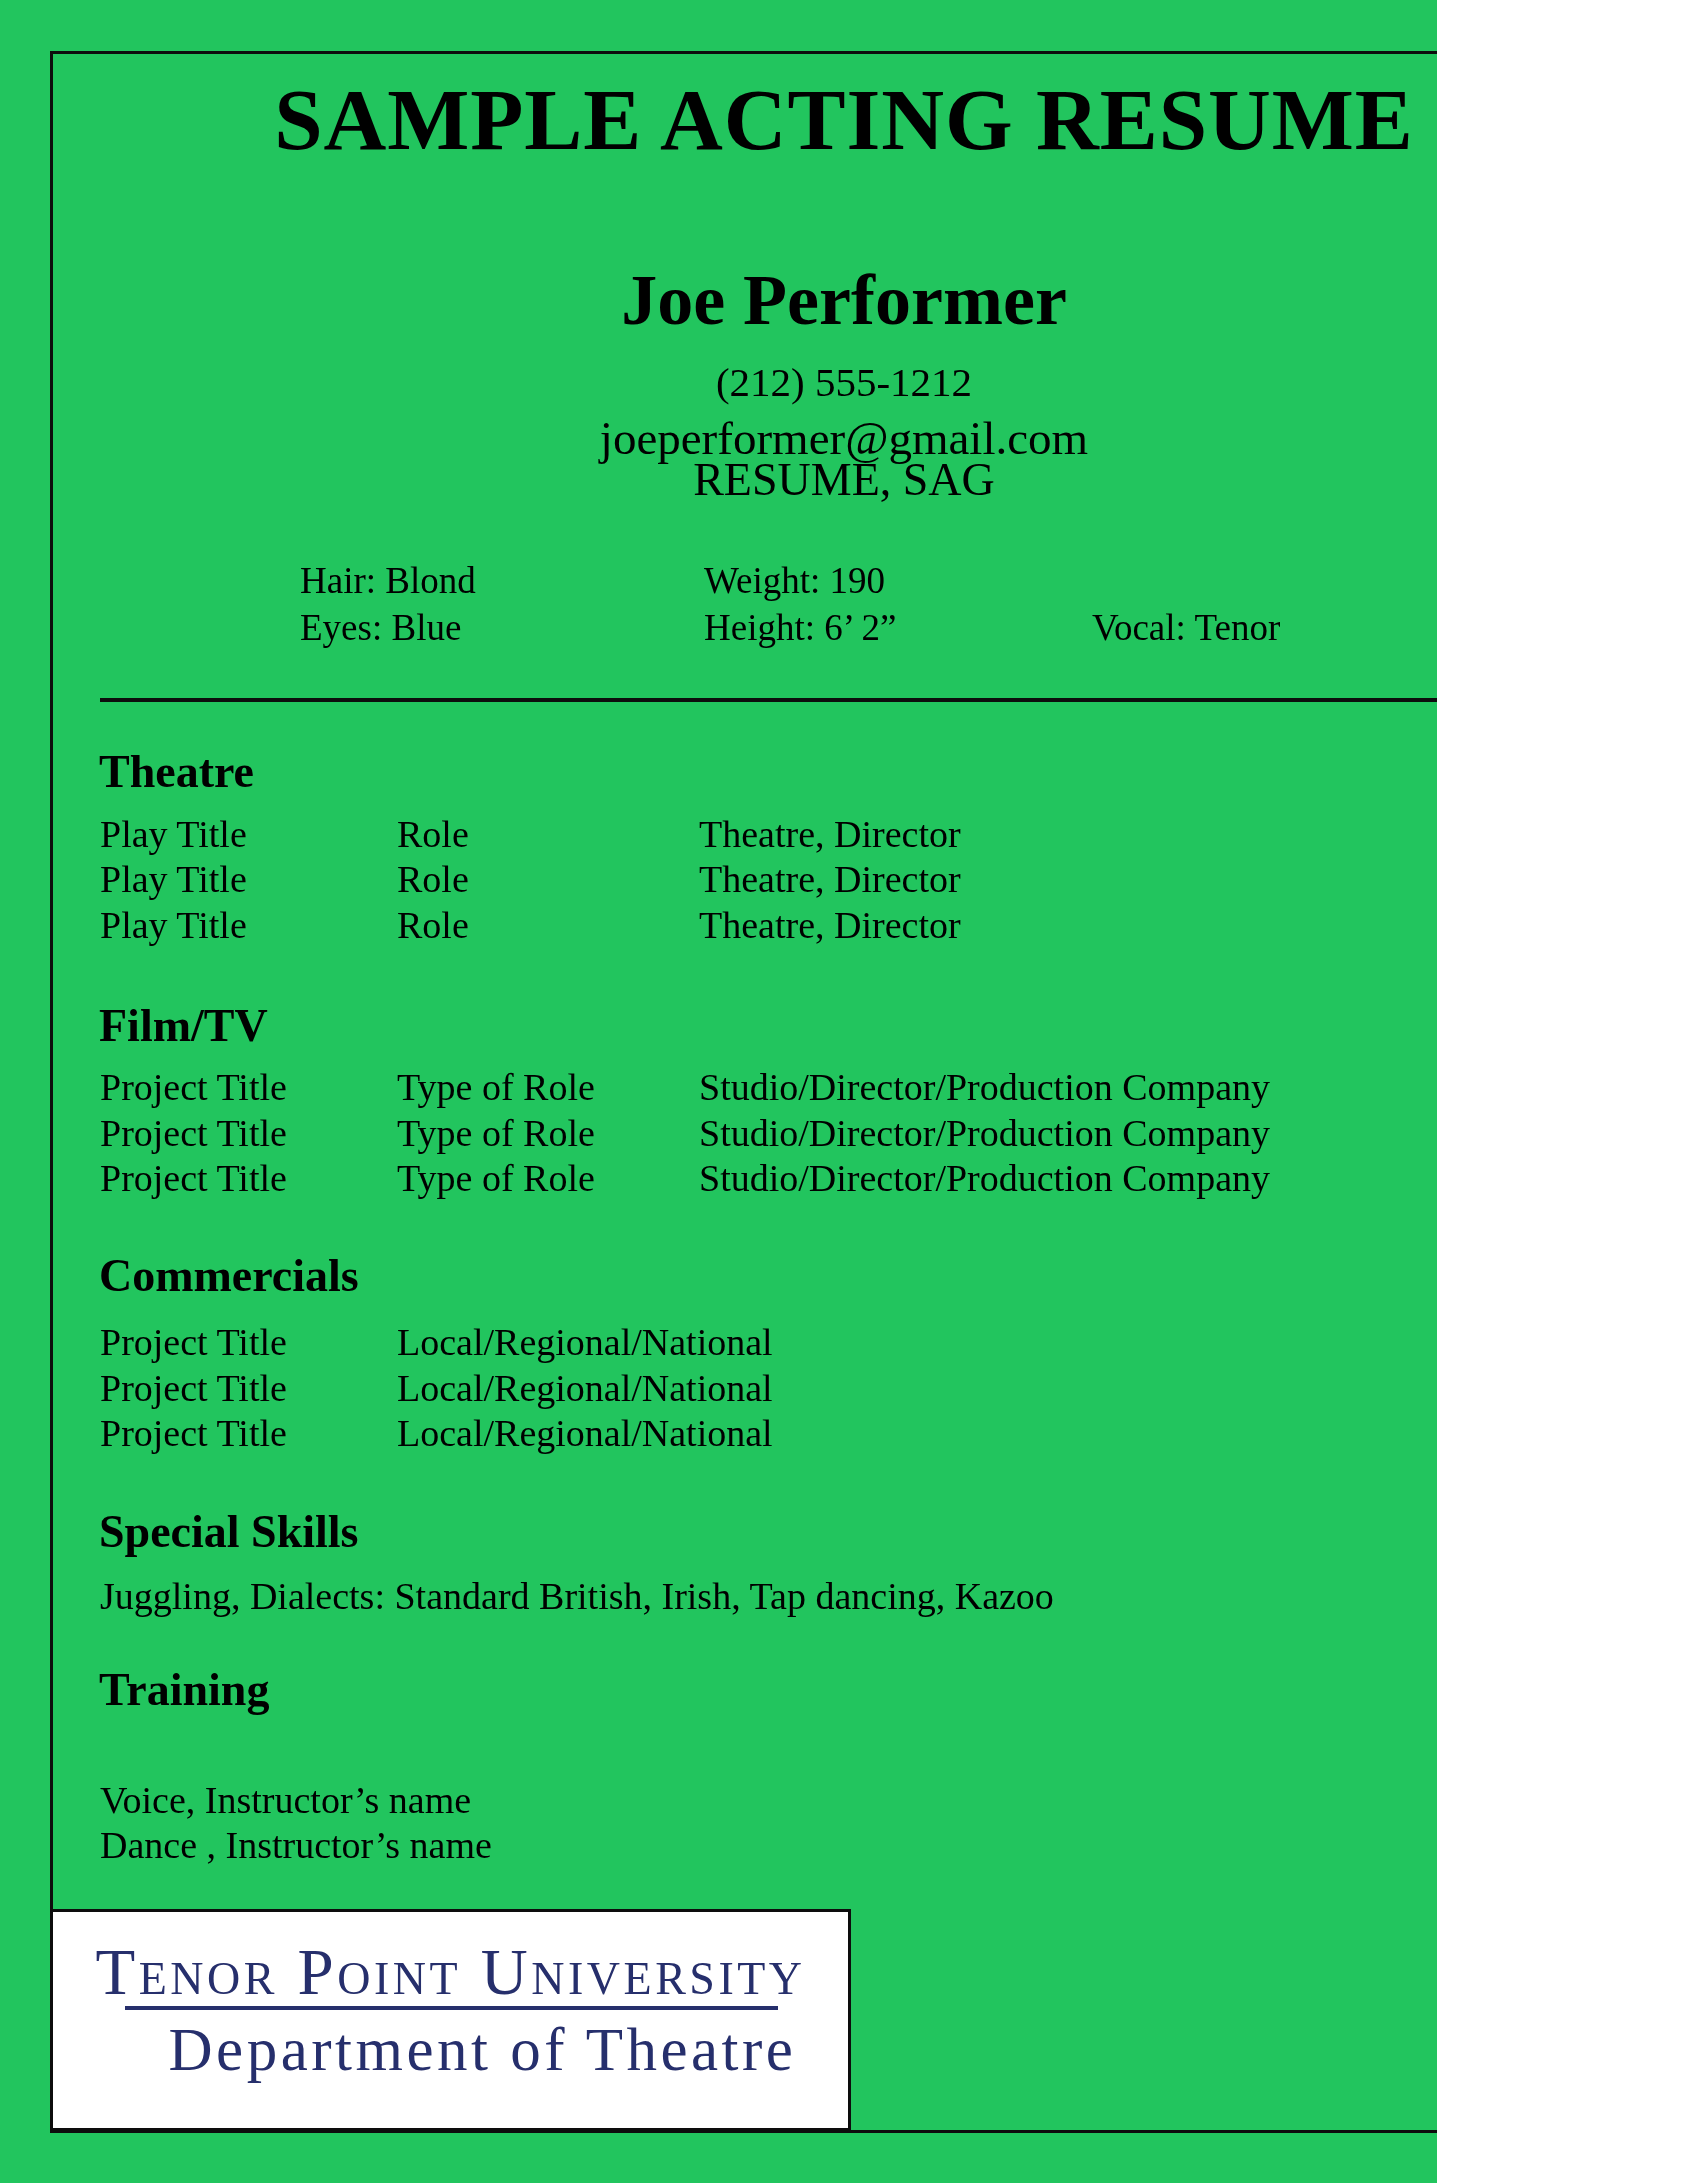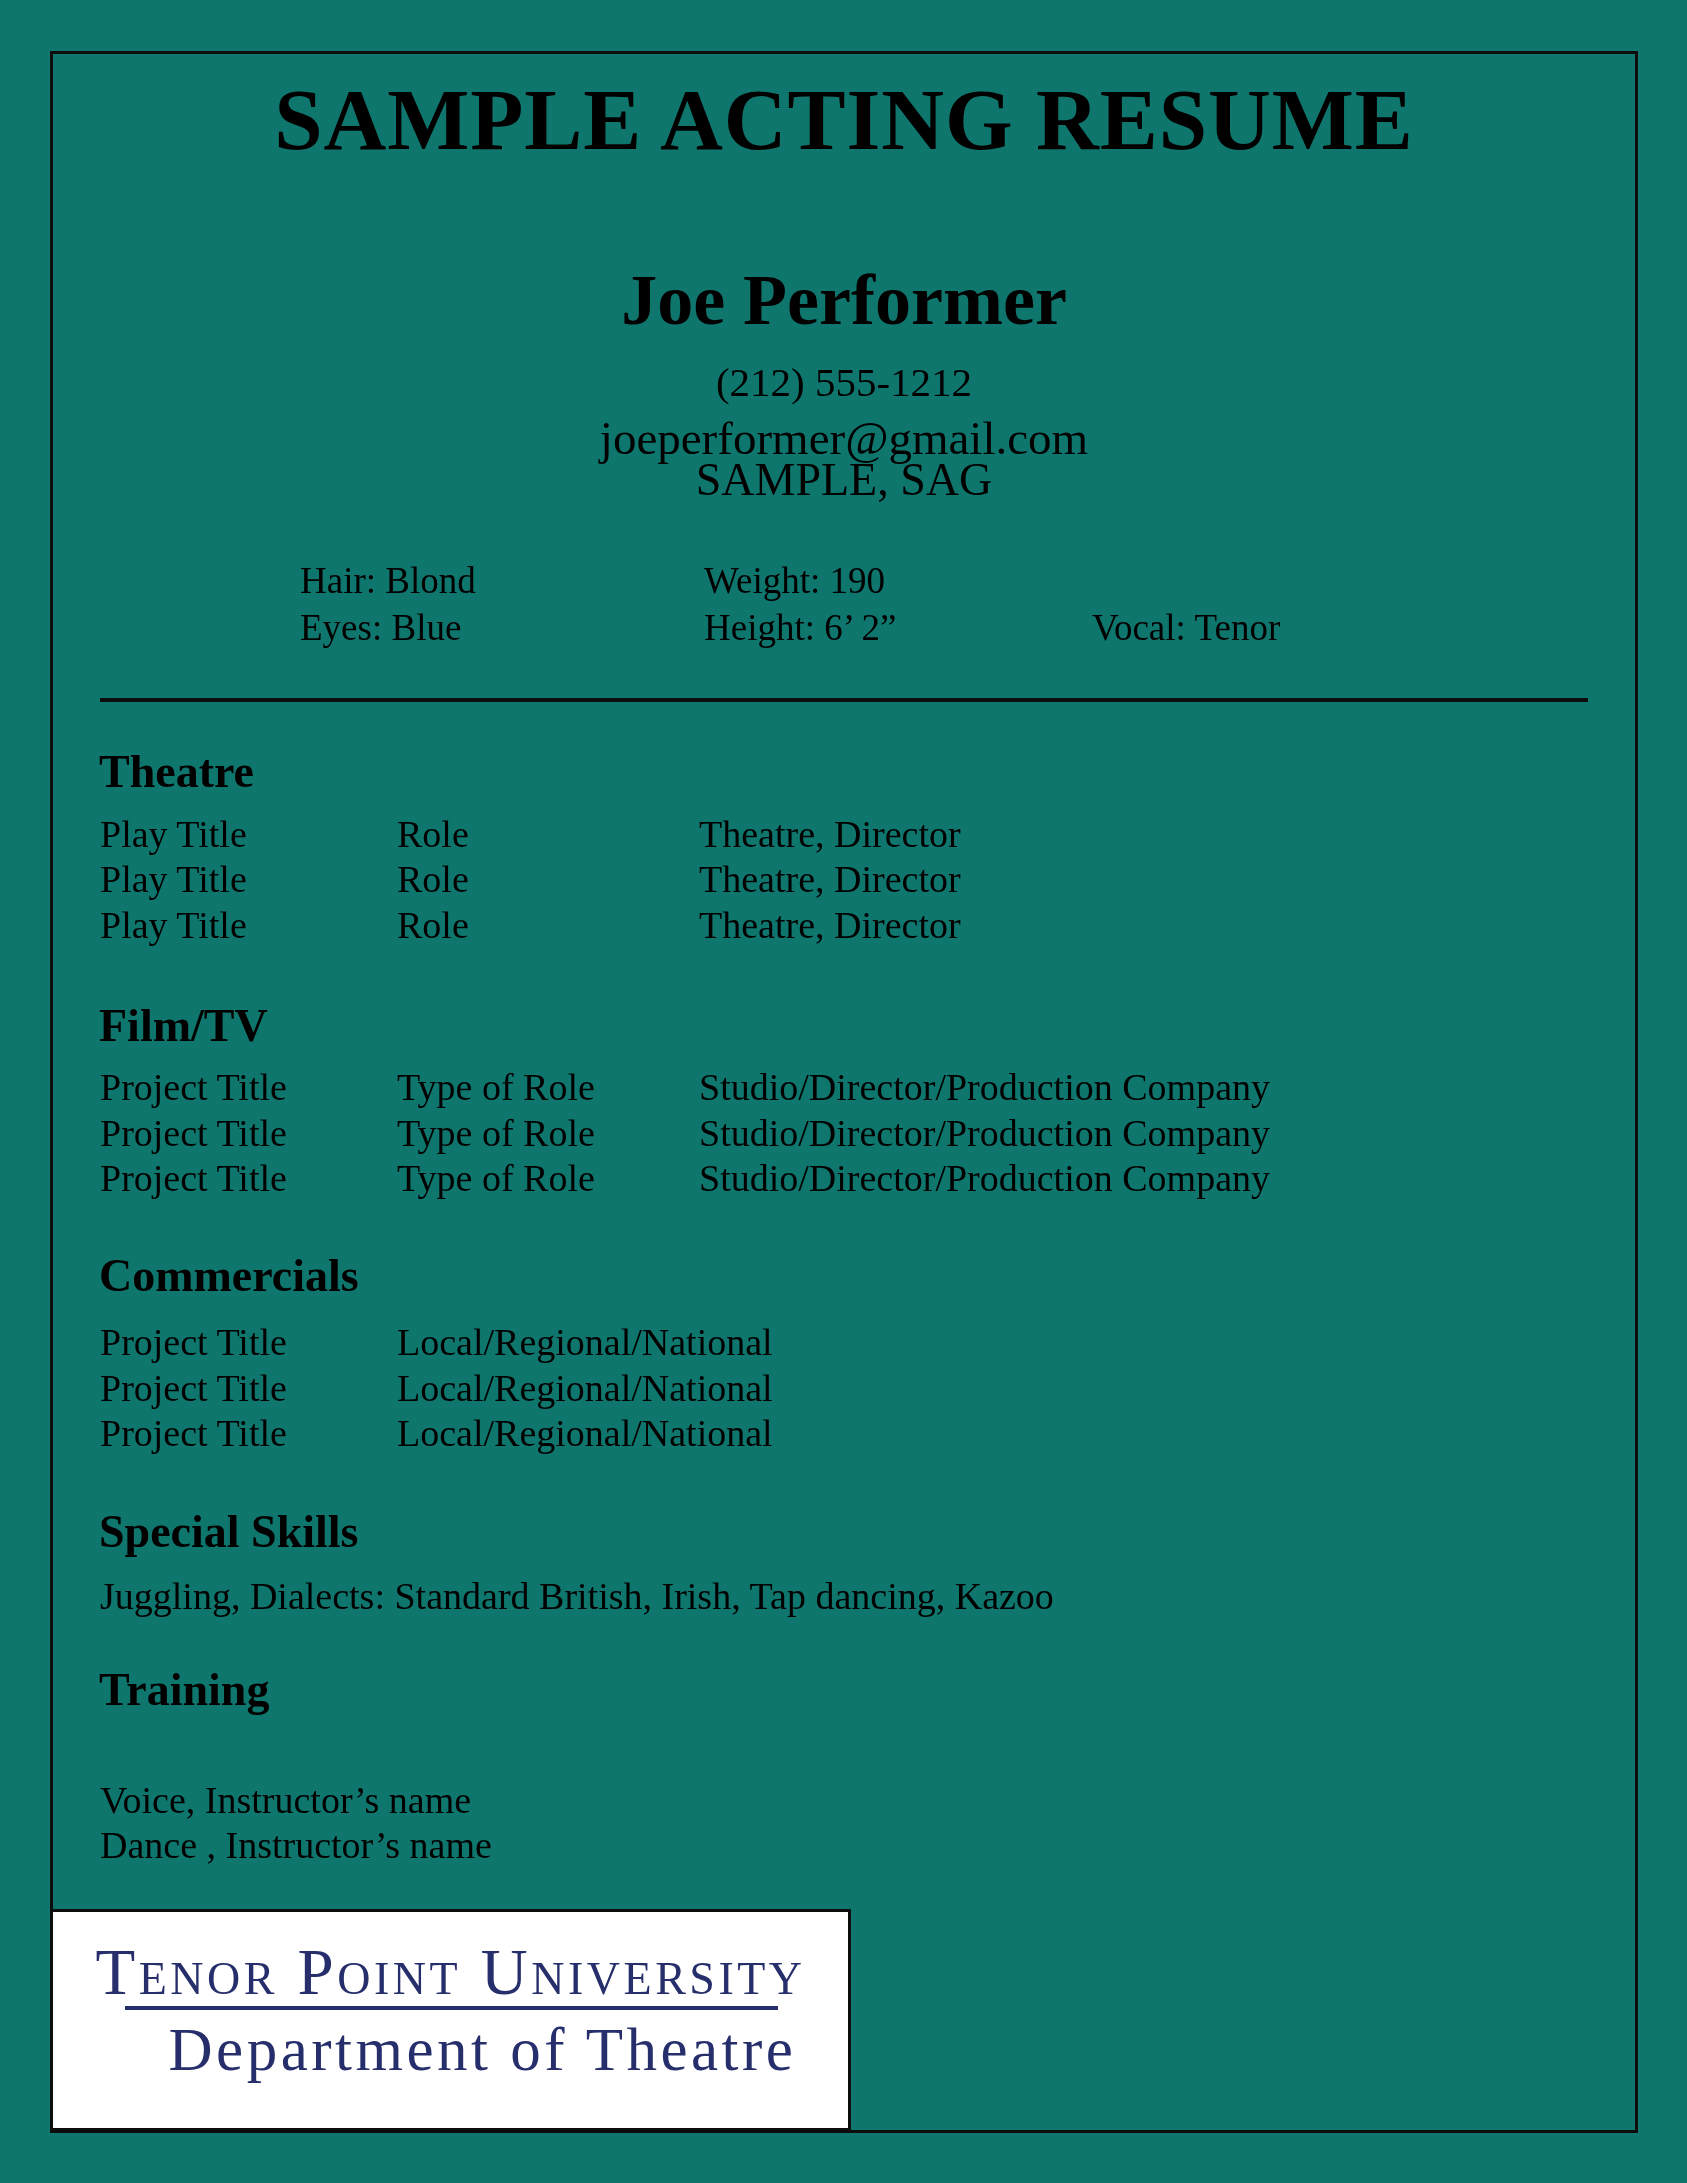--- a/index.html
+++ b/index.html
@@ -1,23 +1,23 @@
 <!DOCTYPE html>
 <html style="--logo-color: #262f6c;font-size:14px"><head>
 <meta charset="utf-8">
 <style>
   :root { --logo-color: #262f6c; }
   * { margin: 0; padding: 0; box-sizing: border-box; }
   html, body { background: #ffffff; }
   body { font-family: "Liberation Serif", "DejaVu Serif", serif; color: #000; }
   .canvas {
     position: relative;
-    width: 1687px;
+    width: 1437px;
     height: 2184px;
-    background: #0f766e;
+    background: #22c55e;
     overflow: hidden;
   }
   .frame {
     position: absolute;
     left: 50px; top: 51px;
     width: 1588px; height: 2082px;
     border: 3.5px solid #0d0d0d;
     background: transparent;
   }
   .abs { position: absolute; line-height: 1; white-space: nowrap; }
@@ -91,21 +91,21 @@
 
 <div class="canvas">
 
   <div class="frame"></div>
 
   <div class="abs centered doc-title">SAMPLE ACTING RESUME</div>
 
   <div class="abs centered contact-name">Joe Performer</div>
   <div class="abs centered contact-phone">(212) 555-1212</div>
   <div class="abs centered contact-email">joeperformer@gmail.com</div>
-  <div class="abs centered contact-unions">SAMPLE, SAG</div>
+  <div class="abs centered contact-unions">RESUME, SAG</div>
 
   <div class="abs stat r1 col1">Hair: Blond</div>
   <div class="abs stat r2 col1">Eyes: Blue</div>
   <div class="abs stat r1 col2">Weight: 190</div>
   <div class="abs stat r2 col2">Height: 6’ 2”</div>
   <div class="abs stat r2 col3">Vocal: Tenor</div>
 
   <div class="rule"></div>
 
   <div class="abs heading" style="top:749px">Theatre</div>

